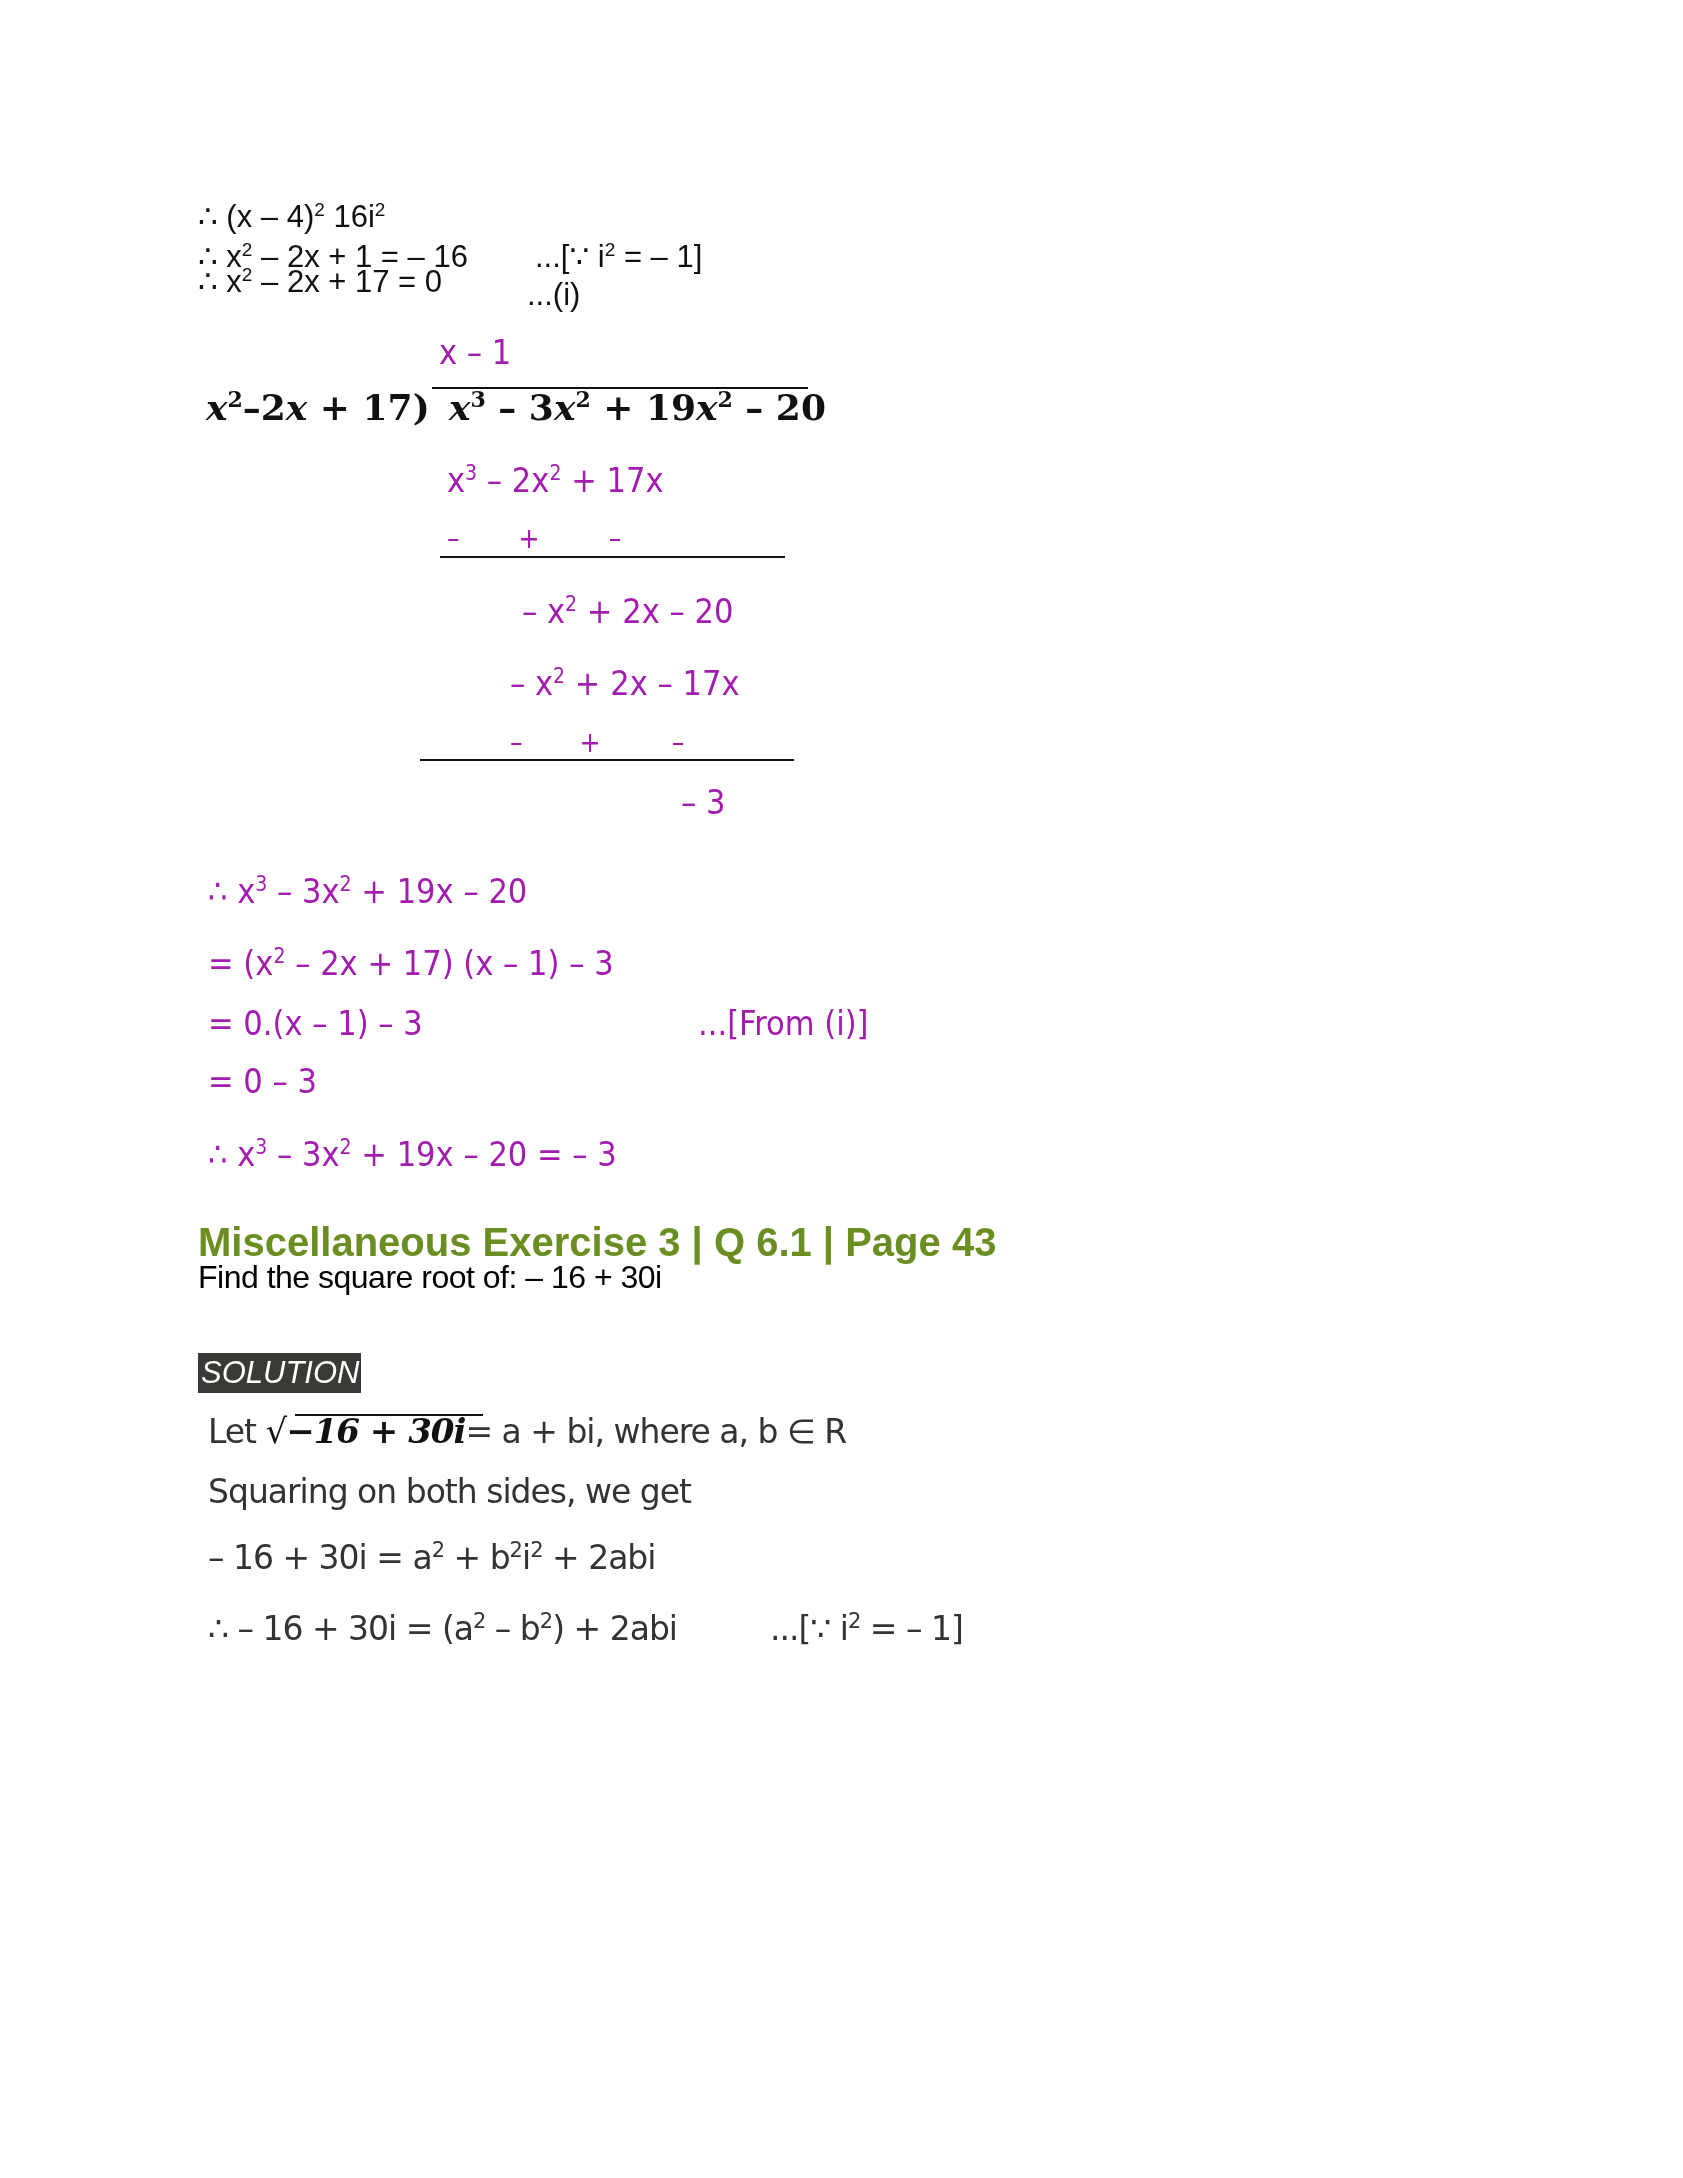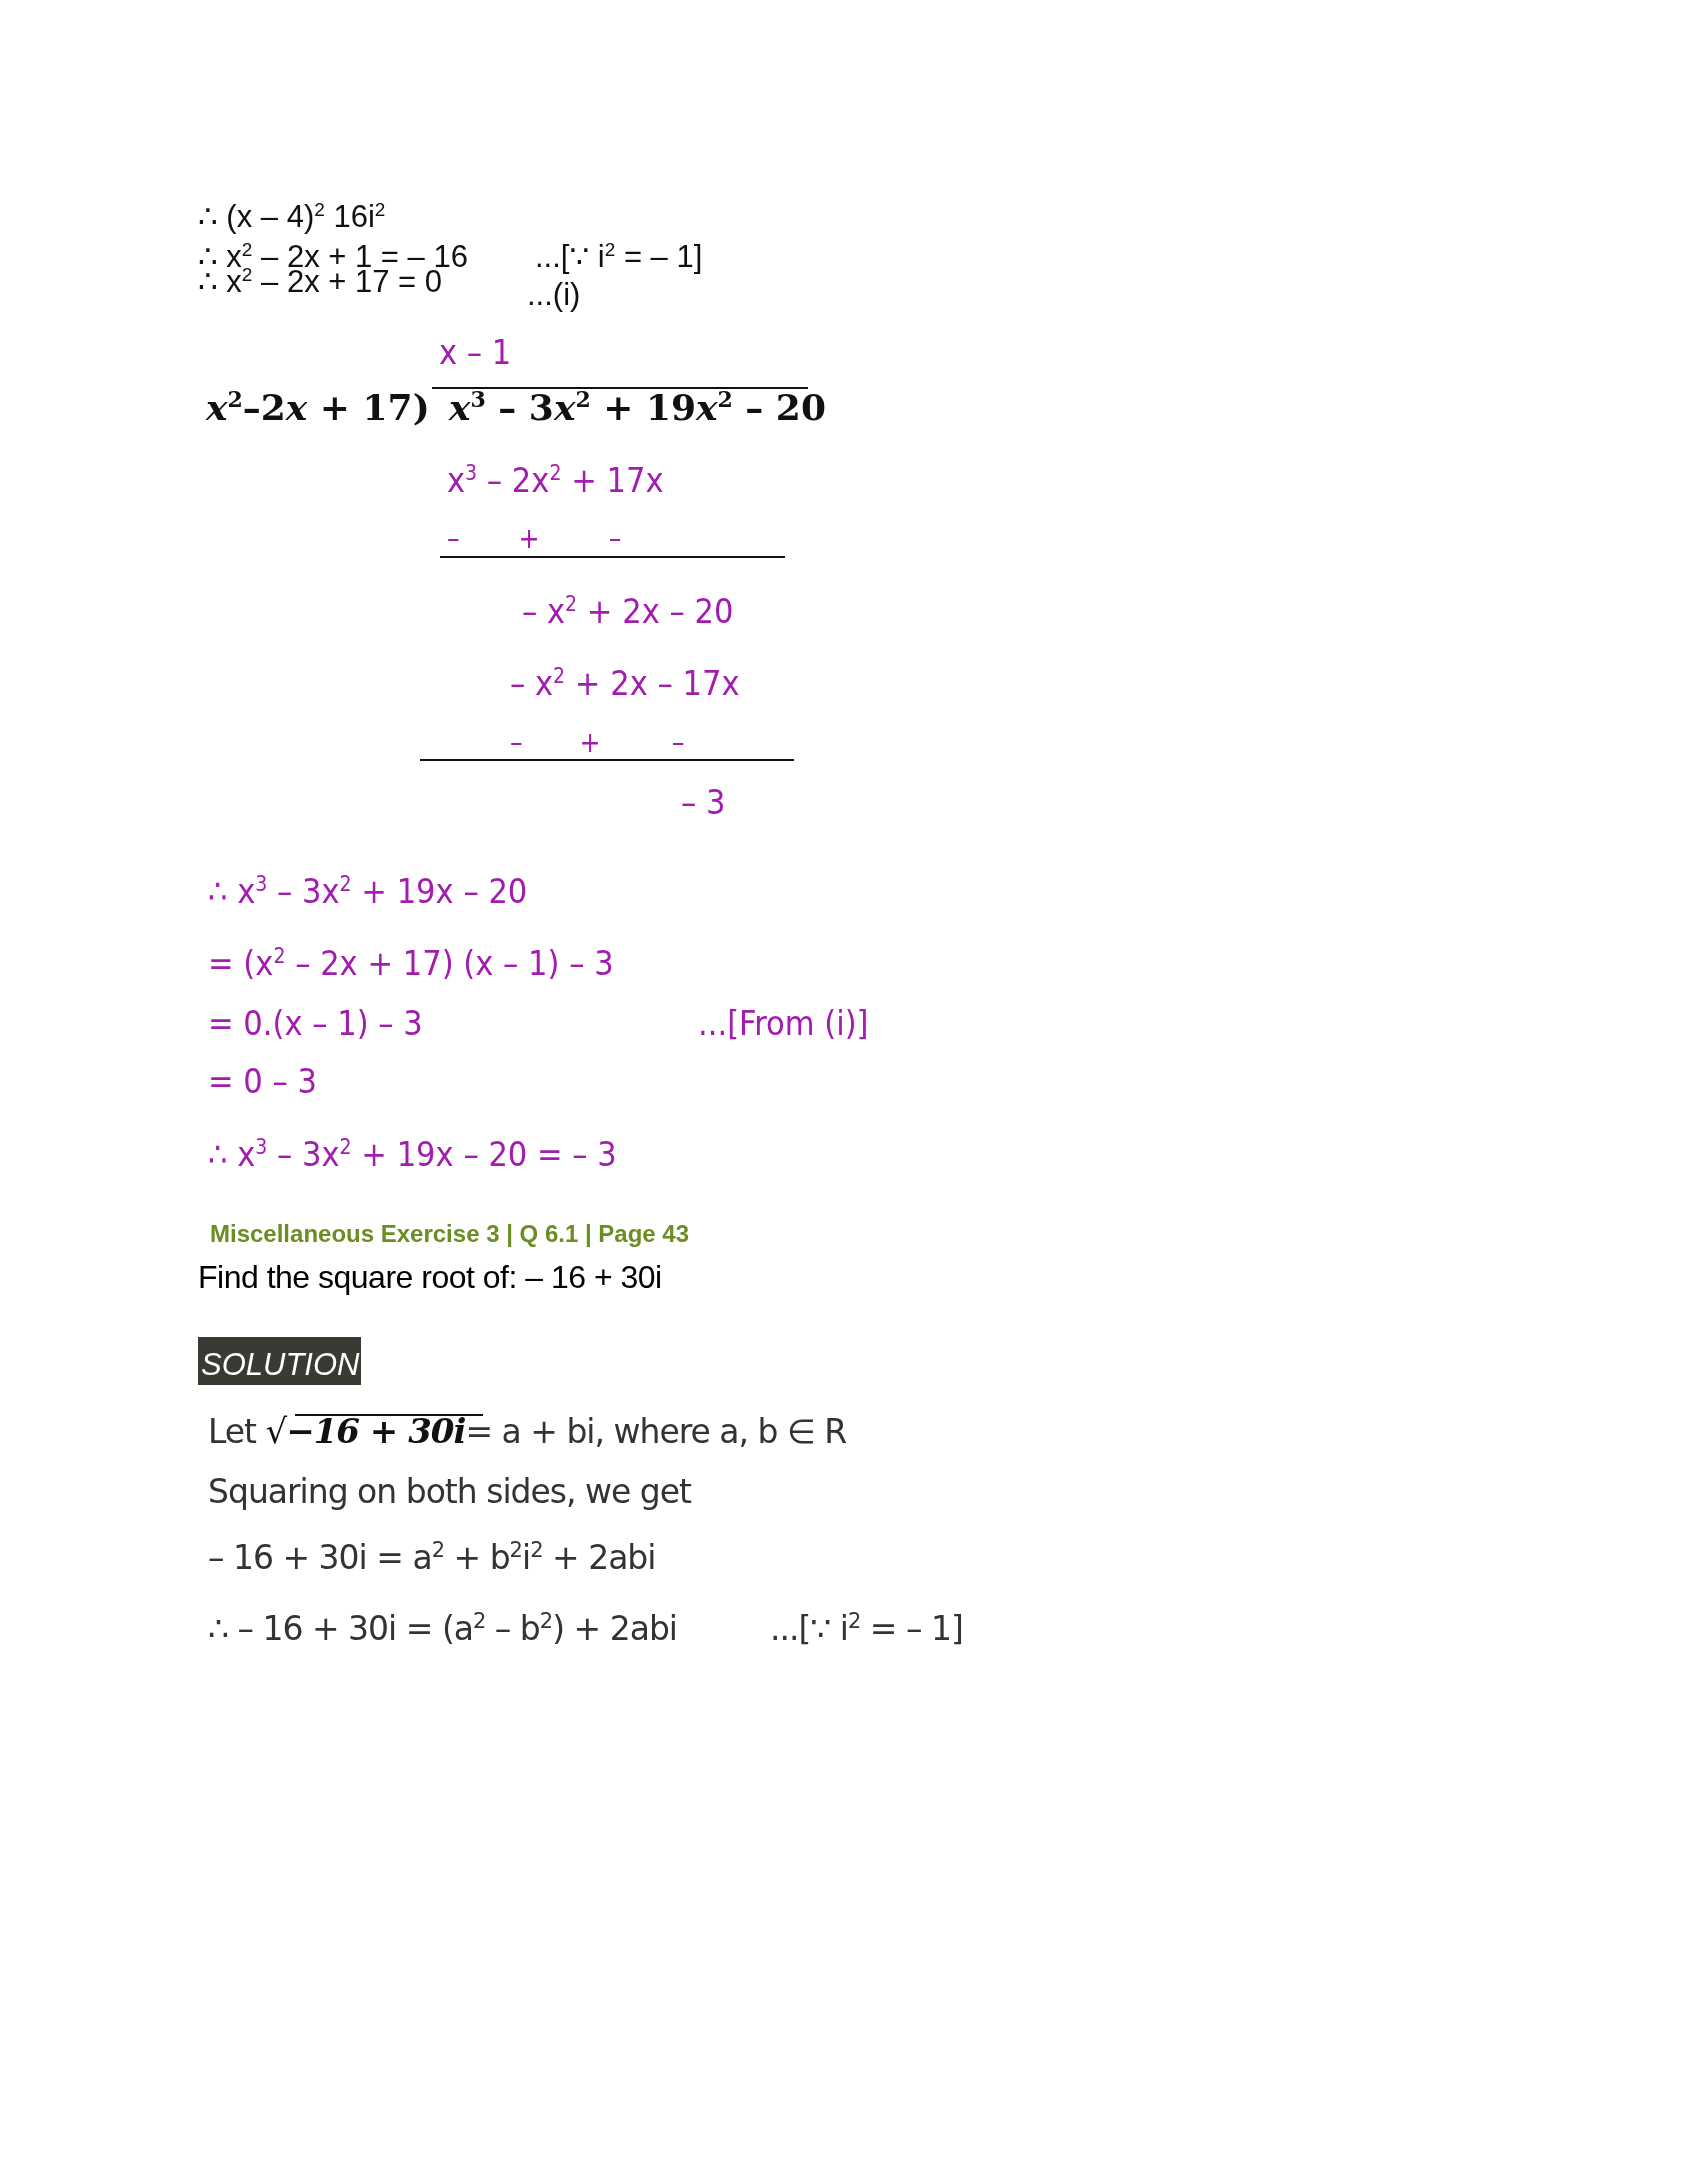--- a/index.html
+++ b/index.html
@@ -11,23 +11,23 @@
   .top-line { font-size:31px; left:198px; }
   .top-line sup { font-size:19px; vertical-align:super; line-height:0; }
   .div-text { font-size:34px; color:#a21caf; }
   .div-text sup { font-size:21px; vertical-align:super; line-height:0; }
   .latex { font-family:"DejaVu Serif", serif; font-weight:bold; font-size:36px; color:#111; }
   .latex sup { font-size:22px; vertical-align:super; line-height:0; }
   .latex i { font-style:italic; }
   .hline { position:absolute; height:2px; background:#111; }
   .sol-text { font-family:"DejaVu Sans", sans-serif; font-size:33px; color:#333; letter-spacing:-1px; }
   .sol-text sup { font-size:21px; vertical-align:super; line-height:0; }
-  .heading { font-family:"Liberation Sans", sans-serif; font-weight:bold; font-size:24px; color:#6b8e23; left:198px;margin-left:12px; }
+  .heading { font-family:"Liberation Sans", sans-serif; font-weight:bold; font-size:40px; color:#6b8e23; left:198px; }
   .question { font-family:"Liberation Sans", sans-serif; font-size:32px; color:#000; left:198px; letter-spacing:-0.5px; }
-  .badge { background:#3a3a35; color:#fff; font-family:"Liberation Sans", sans-serif; font-style:italic; font-size:31px; padding:10px 2px 2px 3px; left:198px; }
+  .badge { background:#3a3a35; color:#fff; font-family:"Liberation Sans", sans-serif; font-style:italic; font-size:31px; padding:2px 2px 2px 3px; left:198px;margin-top:16px; }
   .sqrt-bar { position:absolute; height:2px; background:#111; }
 </style>
 </head>
 <body>
 
 <div class="abs arial top-line" style="top:198px;">
   <span>∴</span> <span>(x – 4)</span><sup>2</sup><span>  16i</span><sup>2</sup>
 </div>
 <div class="abs arial top-line" style="top:238px;">
   <span>∴</span> <span>x</span><sup>2</sup><span> – 2x + 1 = – 16</span>

